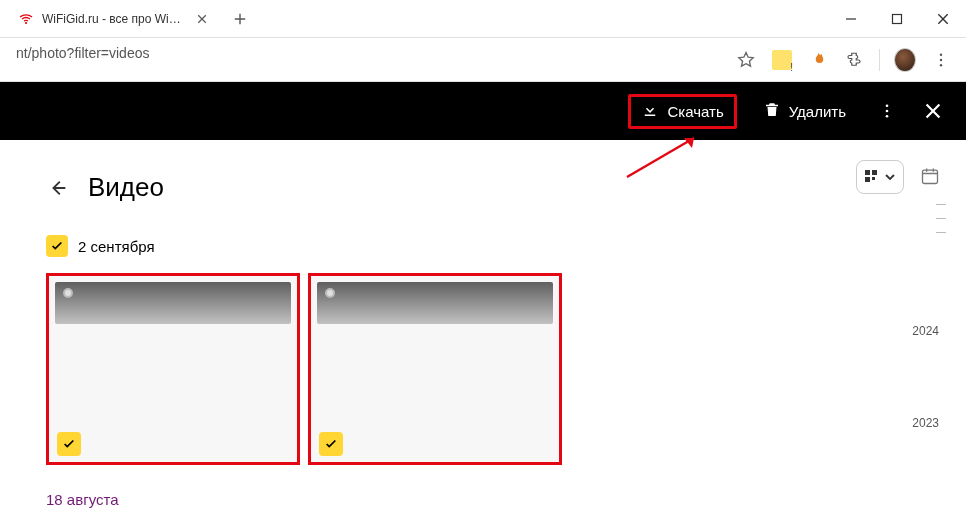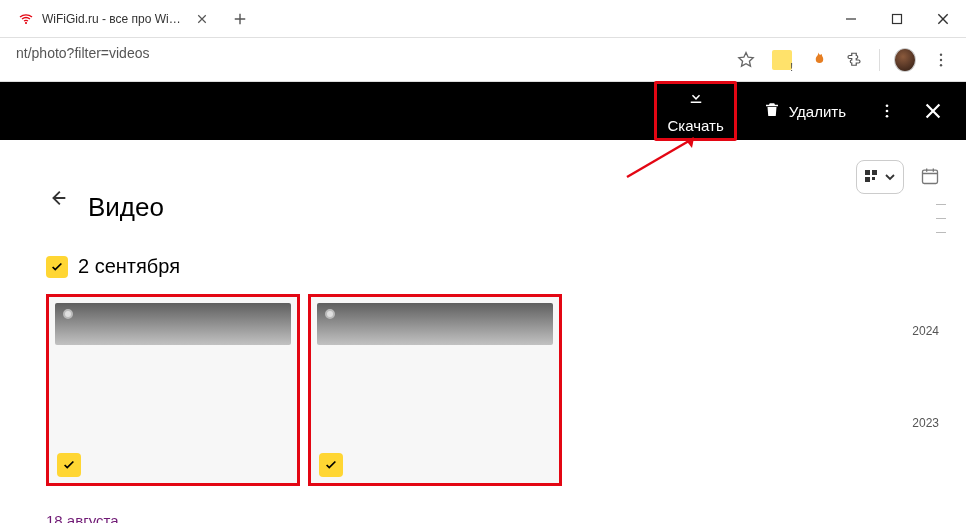--- a/index.html
+++ b/index.html
@@ -26,35 +26,35 @@
   .ext-badge::after { content:"!"; position:absolute; bottom:-3px; right:-1px; font-size:10px; color:#444; }
   .trend-icon { color: #e67e22; }
   .puzzle-icon { color: #555; }
   .avatar { width: 24px; height: 24px; border-radius: 50%; background: radial-gradient(circle at 40% 35%, #8b5a3c 0%, #5c3a28 50%, #2d1b12 100%); border: 1px solid #ccc; }
   .kebab { color: #555; }
 
   
   .action-bar { height: 58px; background: #000; display:flex; align-items:center; justify-content: flex-end; padding: 0 18px; gap: 16px; }
   .ab-btn { display:flex; align-items:center; gap: 8px; color:#fff; font-size: 15px; padding: 6px 10px; cursor:pointer; border-radius:4px; }
   .ab-btn svg { flex-shrink:0; }
-  .download-highlight { border: 3px solid #e30613; padding: 4px 10px; border-radius:2px;flex-direction:column; }
+  .download-highlight { border: 3px solid #e30613; padding: 4px 10px; border-radius:2px; }
   .ab-kebab { width: 30px; height: 30px; display:flex; align-items:center; justify-content:center; color:#fff; cursor:pointer; }
   .ab-close { width: 30px; height: 30px; display:flex; align-items:center; justify-content:center; color:#fff; cursor:pointer; }
   .arrow-annot { position:absolute; top: 132px; left: 622px; color:#e30613; pointer-events:none; }
 
   
   .content { position: relative; padding: 32px 0 0 46px; }
   .page-header { display:flex; align-items:center; gap: 18px; }
   .back-btn { width: 24px; height: 24px; display:flex; align-items:center; justify-content:center; color:#333; cursor:pointer; }
-  .page-title { font-size: 26px; color:#000; font-weight: 400; margin-top: 20px; }
+  .page-title { font-size: 26px; color:#000; font-weight: 400; }
 
   .date-row { display:flex; align-items:center; gap: 10px; margin-top: 32px; }
   .check-chip { width: 22px; height: 22px; background: #ffd633; border-radius: 4px; display:flex; align-items:center; justify-content:center; }
   .check-chip svg { width: 14px; height: 14px; }
-  .date-label { font-size: 20px; color:#000; }
+  .date-label { font-size: 15px; color:#000; }
 
   .thumb-row { display:flex; gap: 8px; margin-top: 16px; }
   .thumb { width: 254px; height: 192px; border: 3px solid #e30613; position: relative; background: #f7f7f7; }
   .thumb-inner { position:absolute; top: 6px; left: 6px; right: 6px; height: 42px; background: linear-gradient(#5f5f5f, #c2c2c2); border-radius: 2px; }
   .thumb-dot { position:absolute; top: 12px; left: 14px; width: 10px; height: 10px; border-radius:50%; background: #e0e0e0; border: 2px solid #bbb; }
   .thumb-check { position:absolute; bottom: 6px; left: 8px; width: 24px; height: 24px; background: #ffd633; border-radius: 4px; display:flex; align-items:center; justify-content:center; }
 
   .date-label-2 { margin-top: 26px; font-size: 15px; color:#701a75; }
 
   

